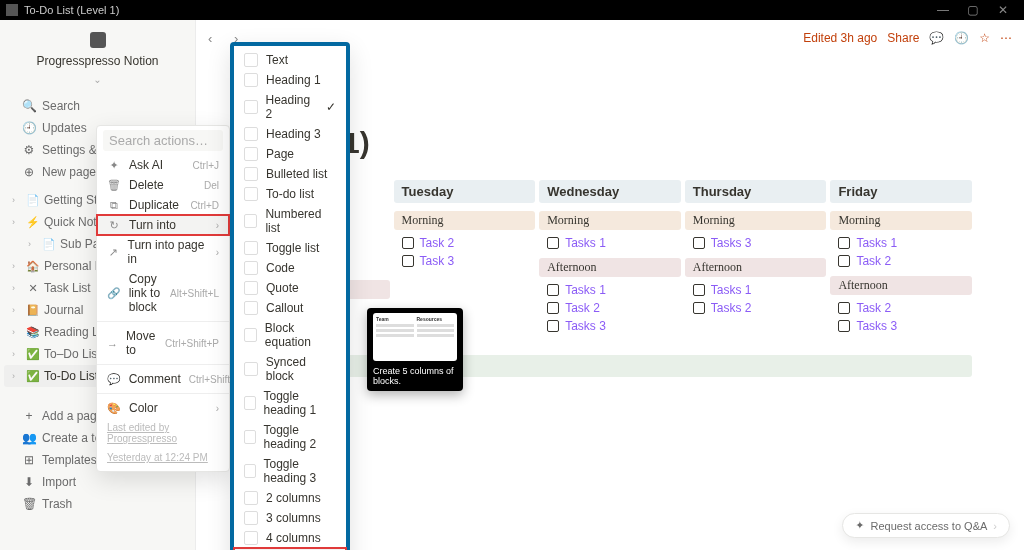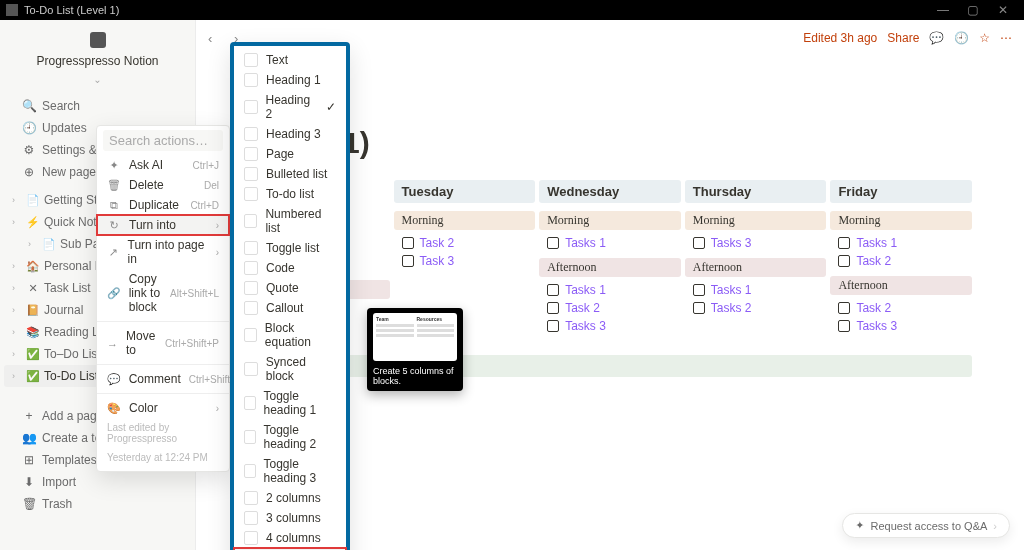--- a/index.html
+++ b/index.html
@@ -41,21 +41,21 @@
 .done-section { margin-top: 16px; }
 .donehdr { background: #e8f0e8; padding: 4px 8px; font-weight: 600; border-radius: 3px; margin-bottom: 6px; }
 
 .ctx1 { position: absolute; left: 96px; top: 105px; width: 134px; background: #fff; border: 1px solid #e6e6e4; border-radius: 4px; box-shadow: 0 8px 24px rgba(0,0,0,.12); z-index: 30; padding: 4px 0; font-size: 12px; }
 .ctx1 .search { margin: 0 6px 4px 6px; padding: 3px 6px; background: #f7f7f5; border-radius: 3px; color: #aaa; font-size: 13px; }
 .ctx1 .mi { display: flex; align-items: center; gap: 8px; padding: 3px 10px; cursor: pointer; color: #37352f; }
 .ctx1 .mi .mic { width: 14px; text-align: center; color: #888; font-size: 11px; }
 .ctx1 .mi .hint { margin-left: auto; color: #aaa; font-size: 10px; }
 .ctx1 .mi.hi { outline: 2px solid #e03a3a; outline-offset: -1px; background: #f3f3f2; }
 .ctx1 .sep { height: 1px; background: #eee; margin: 4px 0; }
-.ctx1 .meta { padding: 4px 10px; color: #bbb; font-size: 10px; }
+.ctx1 .meta { padding: 4px 10px; color: #bbb; font-size: 10px; text-decoration: underline; }
 
 .ctx2 { position: absolute; left: 230px; top: 22px; width: 120px; background: #fff; border: 4px solid #0369a1; border-radius: 4px; box-shadow: 0 8px 24px rgba(0,0,0,.12); z-index: 40; padding: 4px 0; font-size: 12px; }
 .ctx2 .mi { display: flex; align-items: center; gap: 8px; padding: 3px 10px; cursor: pointer; color: #37352f; }
 .ctx2 .mi .mic { width: 14px; height: 14px; border: 1px solid #ddd; border-radius: 2px; font-size: 8px; color: #aaa; display: flex; align-items: center; justify-content: center; }
 .ctx2 .mi .chk { margin-left: auto; color: #37352f; }
 .ctx2 .mi.hi { outline: 2px solid #e03a3a; outline-offset: -1px; background: #f3f3f2; flex-direction: column; }
 
 .preview { position: absolute; left: 352px; top: 288px; width: 96px; background: #000; color: #fff; border-radius: 4px; z-index: 50; padding: 5px 6px; font-size: 9px; box-shadow: 0 4px 12px rgba(0,0,0,.3); margin-left: 15px; }
 .preview .pimg { background: #fff; color: #333; height: 48px; border-radius: 3px; margin-bottom: 5px; display: flex; padding: 3px; gap: 3px; font-size: 5px; }
 .preview .pimg .pc { flex: 1; }

